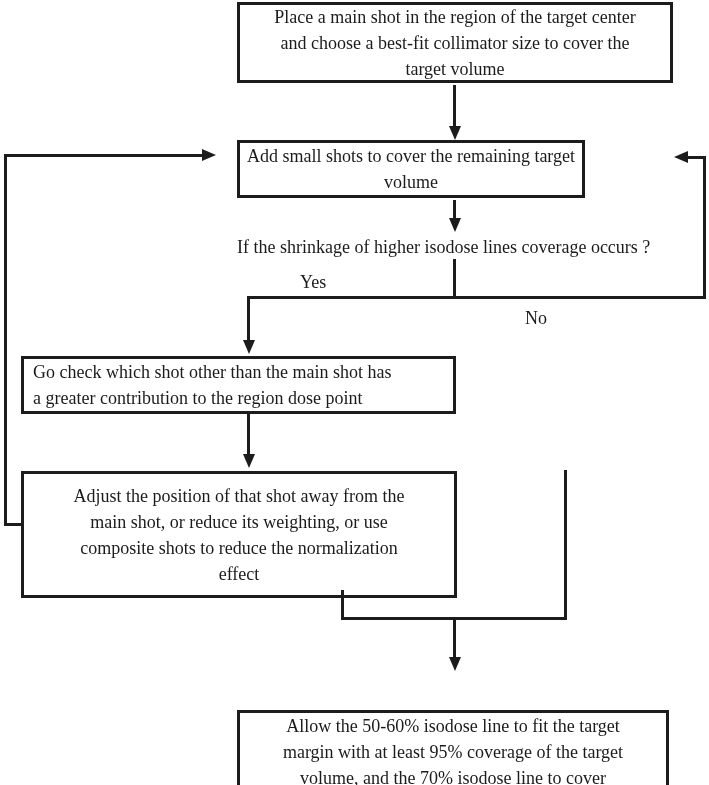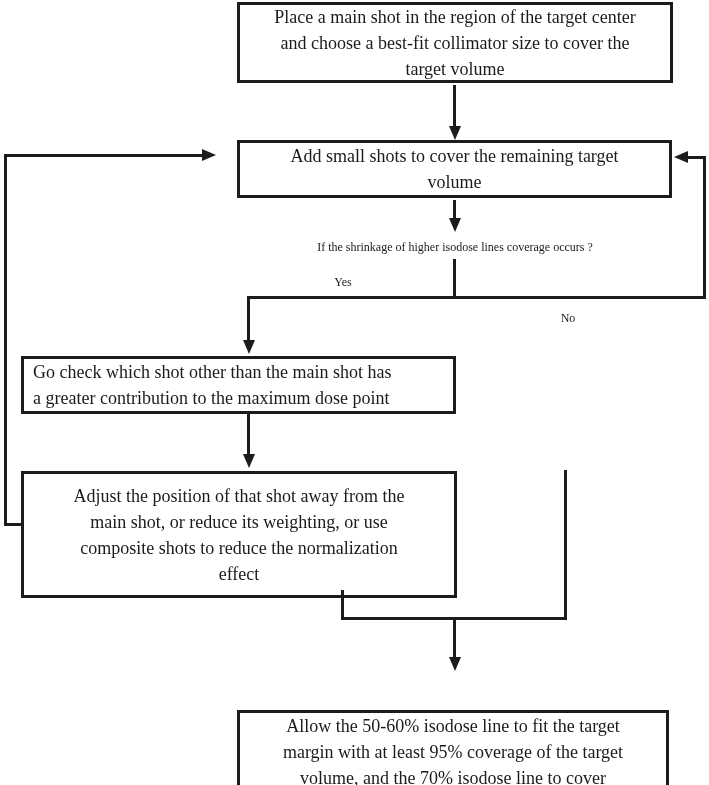--- a/index.html
+++ b/index.html
@@ -42,46 +42,45 @@
     border-left:14px solid #1c1c1c;
   }
   .arrow-left{
     position:absolute;width:0;height:0;
     border-top:6px solid transparent;
     border-bottom:6px solid transparent;
     border-right:14px solid #1c1c1c;
   }
   .label{
     position:absolute;
-    font-size:12px;
+    font-size:18px;
     line-height:22px;
     color:#1b1b1b;
-    text-align:center;
   }
 </style>
 </head>
 <body>
 
 <div class="canvas">
 
   <div class="box" style="left:237px;top:2px;width:436px;height:81px;">Place a main shot in the region of the target center
 and choose a best-fit collimator size to cover the
 target volume</div>
 
-  <div class="box" style="left:237px;top:140px;width:435px;height:58px;">Add small shots to cover the remaining target
+  <div class="box" style="left:237px;top:140px;width:348px;height:58px;">Add small shots to cover the remaining target
 volume</div>
 
   <div class="label" style="left:237px;top:236px;width:436px;">If the shrinkage of higher isodose lines coverage occurs ?</div>
 
   <div class="label" style="left:300px;top:271px;width:86px;">Yes</div>
 
   <div class="label" style="left:525px;top:271px;width:86px;margin-top:36px;">No</div>
 
   <div class="box left-align" style="left:21px;top:356px;width:435px;height:58px;">Go check which shot other than the main shot has
-a greater contribution to the maximum dose point</div>
+a greater contribution to the region dose point</div>
 
   <div class="box" style="left:21px;top:471px;width:436px;height:127px;">Adjust the position of that shot away from the
 main shot, or reduce its weighting, or use
 composite shots to reduce the normalization
 effect</div>
 
   <div class="box" style="left:237px;top:710px;width:432px;height:109px;">Allow the 50-60% isodose line to fit the target
 margin with at least 95% coverage of the target
 volume, and the 70% isodose line to cover
 approximately 70-80% of the target volume</div>

